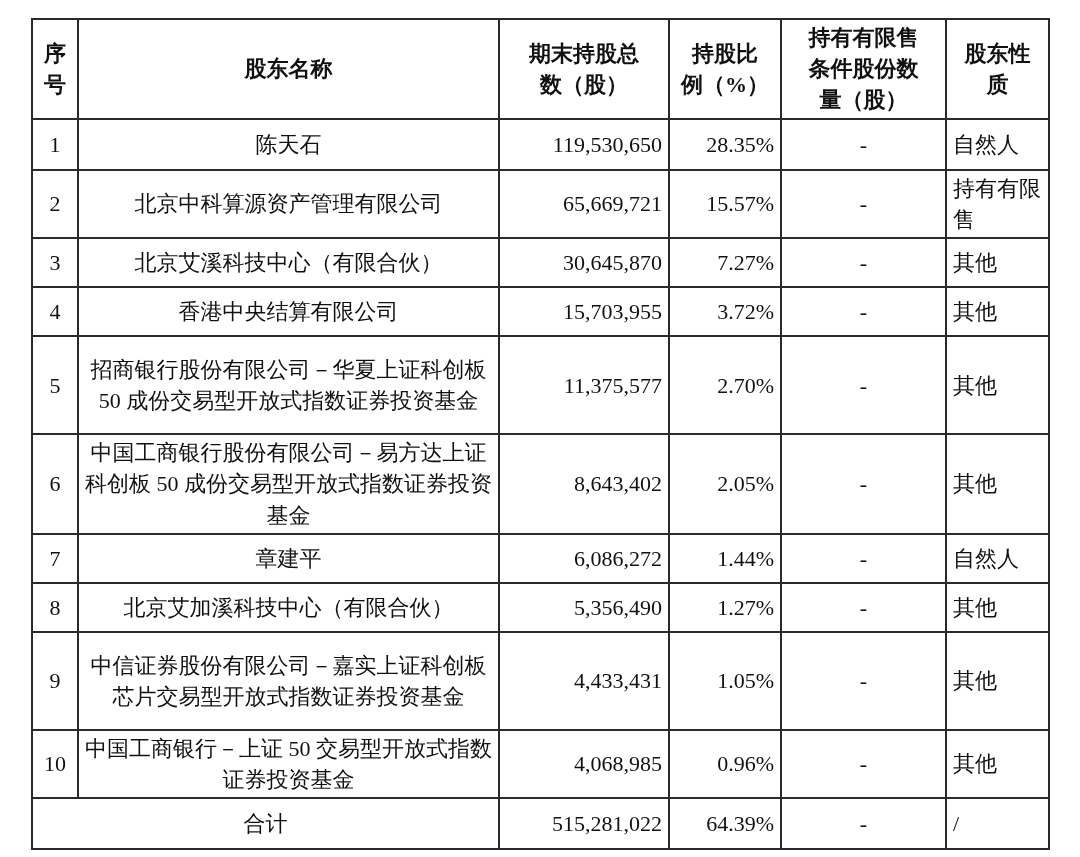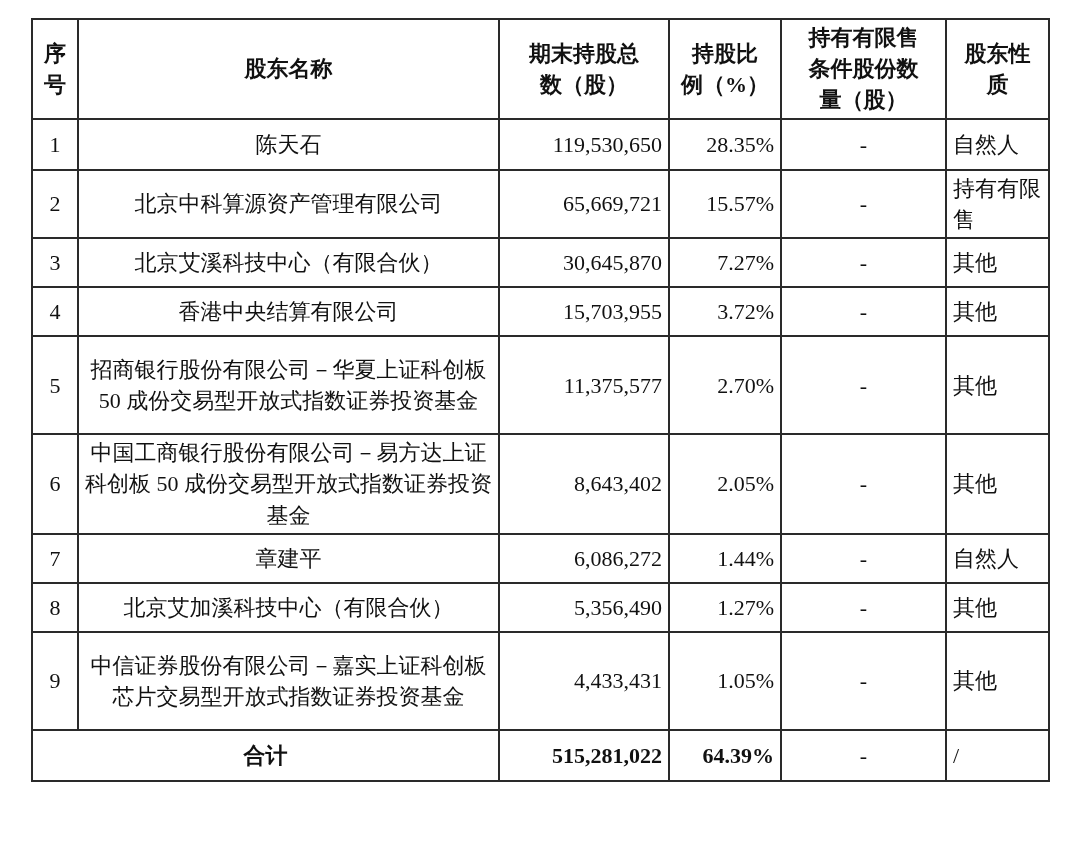--- a/index.html
+++ b/index.html
@@ -60,21 +60,21 @@
 
   
   tr.hdr   { height: 97px; }
   tr.h49   { height: 49px; }
   tr.h51   { height: 51px; }
   tr.h66   { height: 66px; }
   tr.h67   { height: 67px; }
   tr.h98   { height: 98px; }
 
   tr.total-row td {
-    font-weight: bold;
+    font-weight: normal;
   }
   tr.total-row td.cell-restricted,
   tr.total-row td.cell-nature {
     font-weight: normal;
   }
 </style>
 </head>
 <body>
 
 <div class="page">
@@ -177,20 +177,28 @@
 
       <tr class="h98">
         <td class="cell-no">9</td>
         <td class="cell-name">中信证券股份有限公司－嘉实上证科创板芯片交易型开放式指数证券投资基金</td>
         <td class="cell-shares">4,433,431</td>
         <td class="cell-ratio">1.05%</td>
         <td class="cell-restricted">-</td>
         <td class="cell-nature">其他</td>
       </tr>
 
+      <tr class="h67">
+        <td class="cell-no">10</td>
+        <td class="cell-name">中国工商银行－上证 50 交易型开放式指数证券投资基金</td>
+        <td class="cell-shares">4,068,985</td>
+        <td class="cell-ratio">0.96%</td>
+        <td class="cell-restricted">-</td>
+        <td class="cell-nature">其他</td>
+      </tr>
 
       <tr class="h51 total-row">
         <td class="cell-name" colspan="2">合计</td>
         <td class="cell-shares">515,281,022</td>
         <td class="cell-ratio">64.39%</td>
         <td class="cell-restricted">-</td>
         <td class="cell-nature">/</td>
       </tr>
     </tbody>
   </table>

